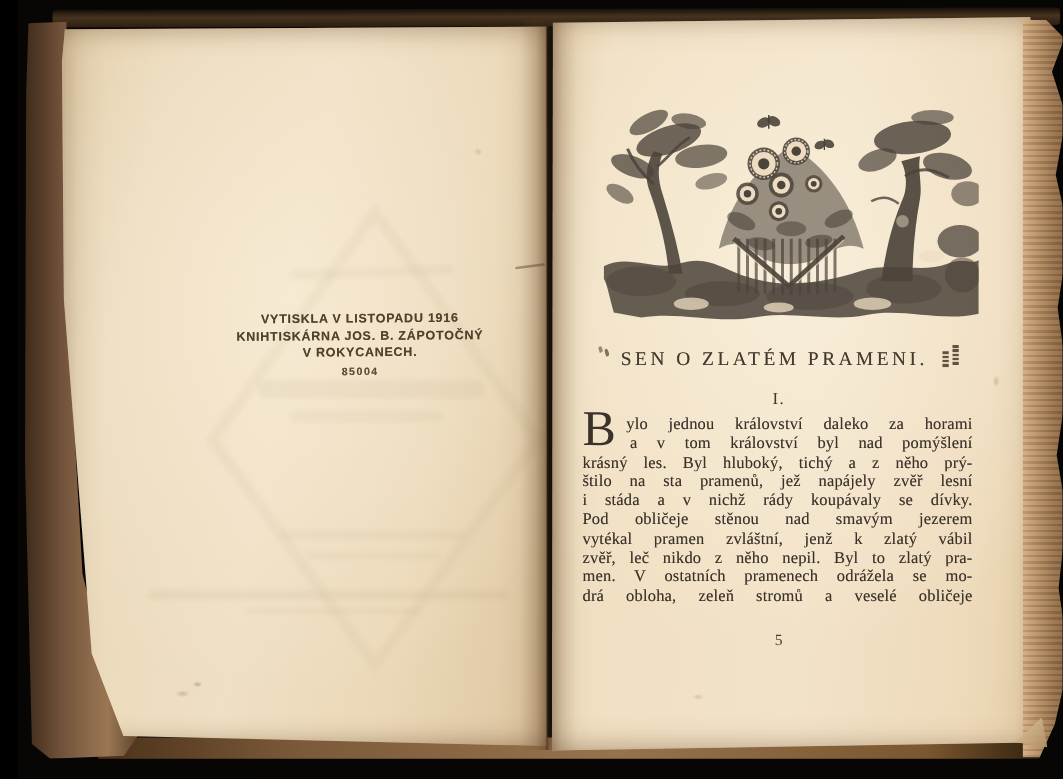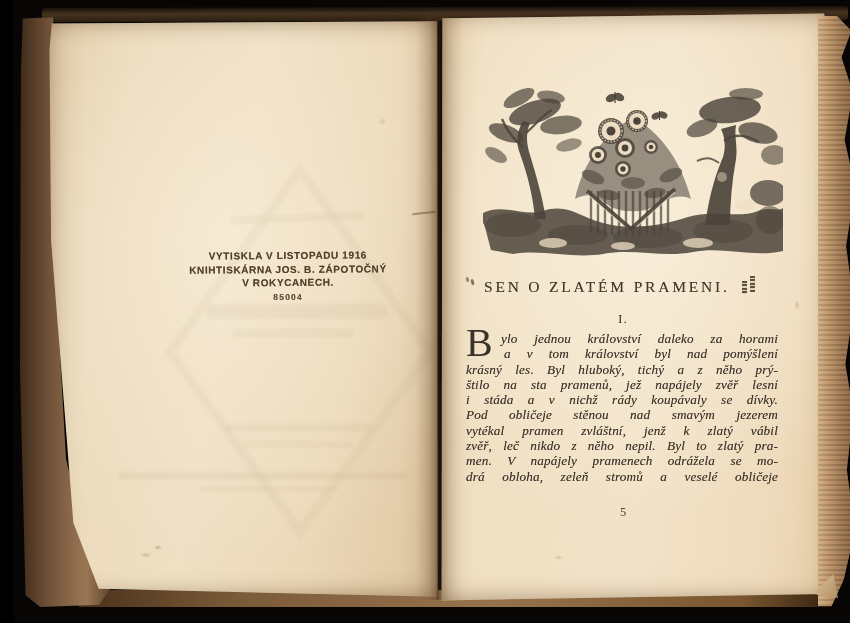--- a/index.html
+++ b/index.html
@@ -75,21 +75,21 @@
     position:absolute; left:118px; top:229px; width:244px; z-index:4;
     text-align:center; font-family:"Liberation Sans", sans-serif; font-weight:bold;
     font-size:10px; line-height:13.5px; letter-spacing:0.6px; color:#52402c;
     transform:rotate(-0.4deg); text-shadow:0 0 .4px rgba(80,60,40,.55);
   }
   .colophon .cline:last-child { font-size:8.5px; letter-spacing:1.2px; margin-top:1.5px; color:#5f4c36; }
   
   .rp { position:absolute; left:26px; top:0; width:314px; height:100%; z-index:4; color:#3a322b; }
   .illo { position:absolute; left:17px; top:72px; width:300px; height:174px; }
   .rp-title {
-    position:absolute; top:263px; width:100%; white-space:nowrap;
+    position:absolute; top:263px; width:100%; text-align:center; white-space:nowrap;
     font-size:15.5px; letter-spacing:2.8px; color:#43392f; text-shadow:0 0 .4px rgba(70,55,40,.5);
   }
   .orn-l, .orn-r { display:inline-block; }
   .orn-l i {
     display:inline-block; width:3px; height:6px; background:rgba(84,66,46,.7);
     border-radius:50% 50% 50% 0; transform:rotate(-18deg); margin-right:2px; vertical-align:7px;
   }
   .orn-l { margin-right:8px; }
   .orn-l i:first-child { vertical-align:10px; height:5px; opacity:.8; }
   .orn-r { margin-left:9px; }
@@ -97,21 +97,21 @@
     display:inline-block; width:5px; height:13px; margin-left:3px; vertical-align:-2px;
     background:repeating-linear-gradient(180deg, rgba(70,56,40,.85) 0 2px, rgba(70,56,40,.12) 2px 3.4px);
   }
   .orn-r i:last-child { height:16px; vertical-align:0px; }
   .rp-numeral { position:absolute; top:298px; width:100%; text-align:center; font-size:13.5px; letter-spacing:1px; color:#41372d; }
   .rp-body {
     position:absolute; top:318px; left:0; width:312px;
     font-size:13.2px; line-height:15.3px; letter-spacing:0.15px; color:#3b332b;
     text-shadow:0 0 .35px rgba(60,48,38,.5);
   }
-  .bline { text-align:justify; text-align-last:justify; height:15.3px; overflow:hidden;font-style:italic; }
+  .bline { text-align:justify; text-align-last:justify; height:15.3px; overflow:hidden; }
   .bline:nth-child(1) { padding-left:35px; }
   .bline:nth-child(2) { padding-left:38px; }
   .dropcap {
     position:absolute; top:313px; left:0; width:34px; font-size:40px; line-height:34px;
     color:#3a322b; text-align:left; font-family:"Liberation Serif", serif;
   }
   .rp-pagenum { position:absolute; top:492px; width:100%; text-align:center; font-size:12.5px; color:#4c4134; }
 </style>
 </head>
 <body>
@@ -274,21 +274,21 @@
 
       <div class="rp-body">
           <div class="bline">ylo jednou království daleko za horami</div>
           <div class="bline">a v tom království byl nad pomýšlení</div>
           <div class="bline">krásný les. Byl hluboký, tichý a z něho prý-</div>
           <div class="bline">štilo na sta pramenů, jež napájely zvěř lesní</div>
           <div class="bline">i stáda a v nichž rády koupávaly se dívky.</div>
           <div class="bline">Pod obličeje stěnou nad smavým jezerem</div>
           <div class="bline">vytékal pramen zvláštní, jenž k zlatý vábil</div>
           <div class="bline">zvěř, leč nikdo z něho nepil. Byl to zlatý pra-</div>
-          <div class="bline">men. V napájely pramenech odrážela se mo-</div>
+          <div class="bline">men. V ostatních pramenech odrážela se mo-</div>
           <div class="bline">drá obloha, zeleň stromů a veselé obličeje</div>
         </div>
 
       <div class="rp-pagenum">5</div>
     </div>
   </div>
 
   <div class="gutter"></div>
   <div class="crease-tick"></div>
 

